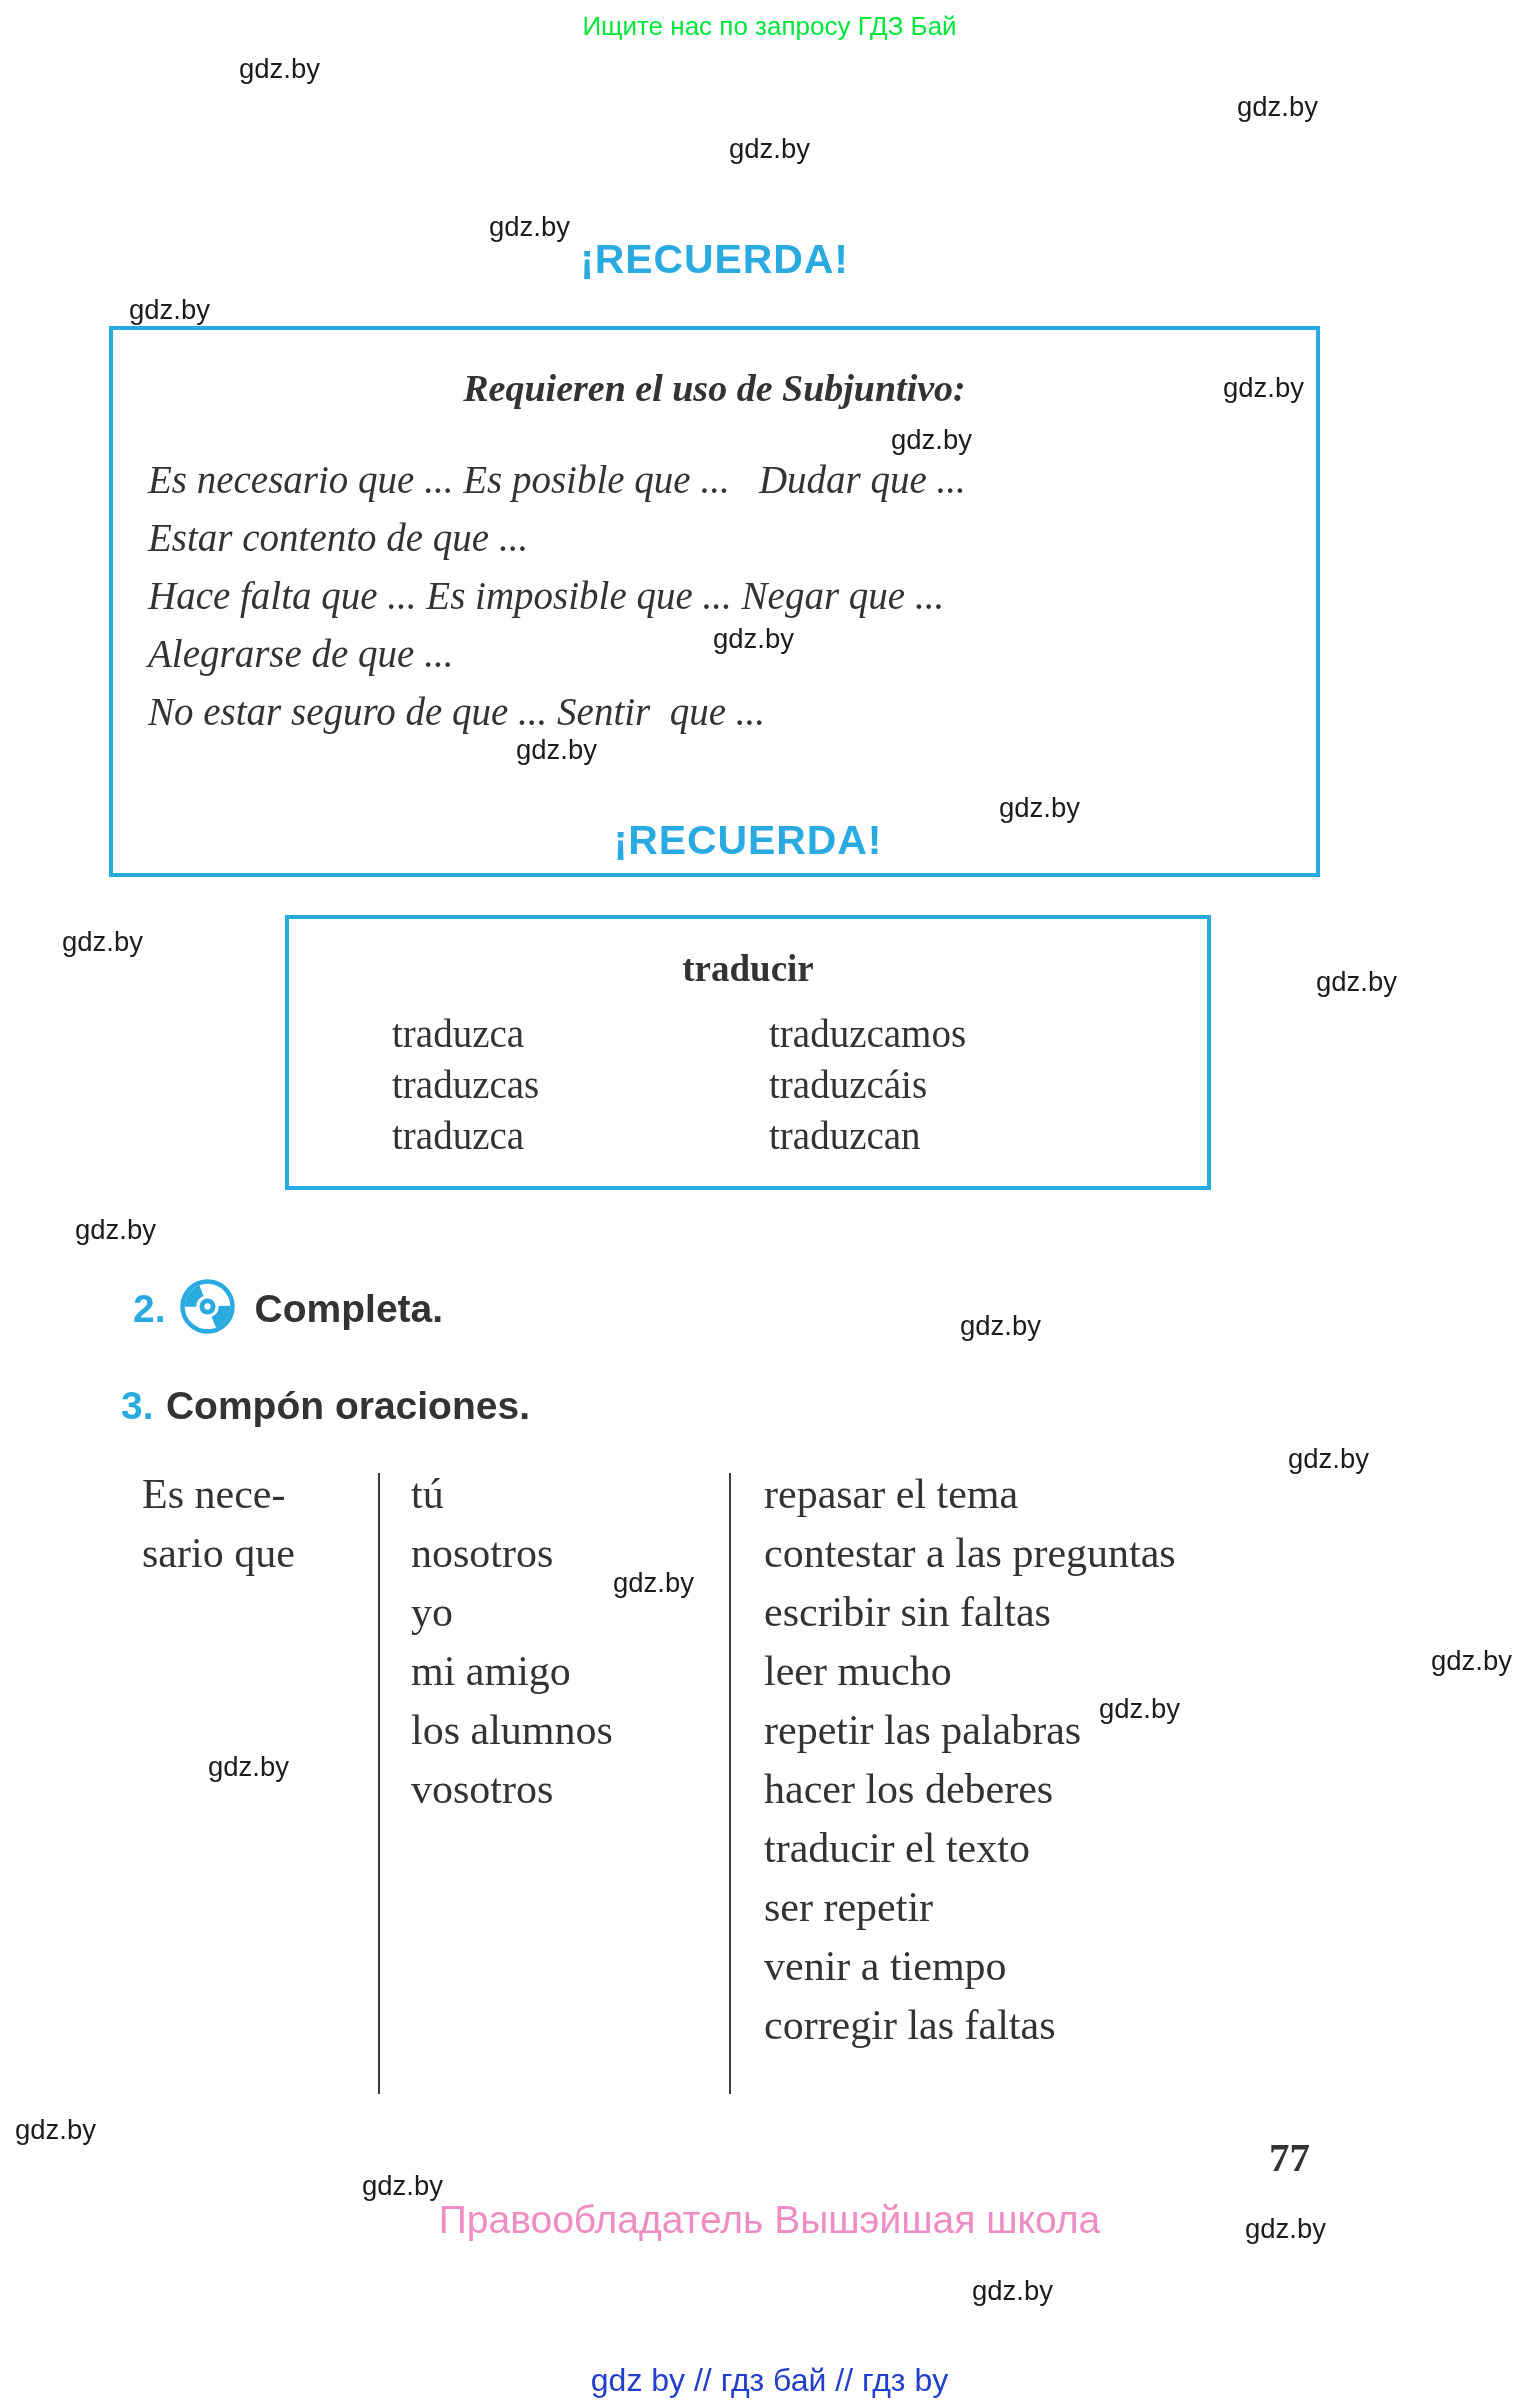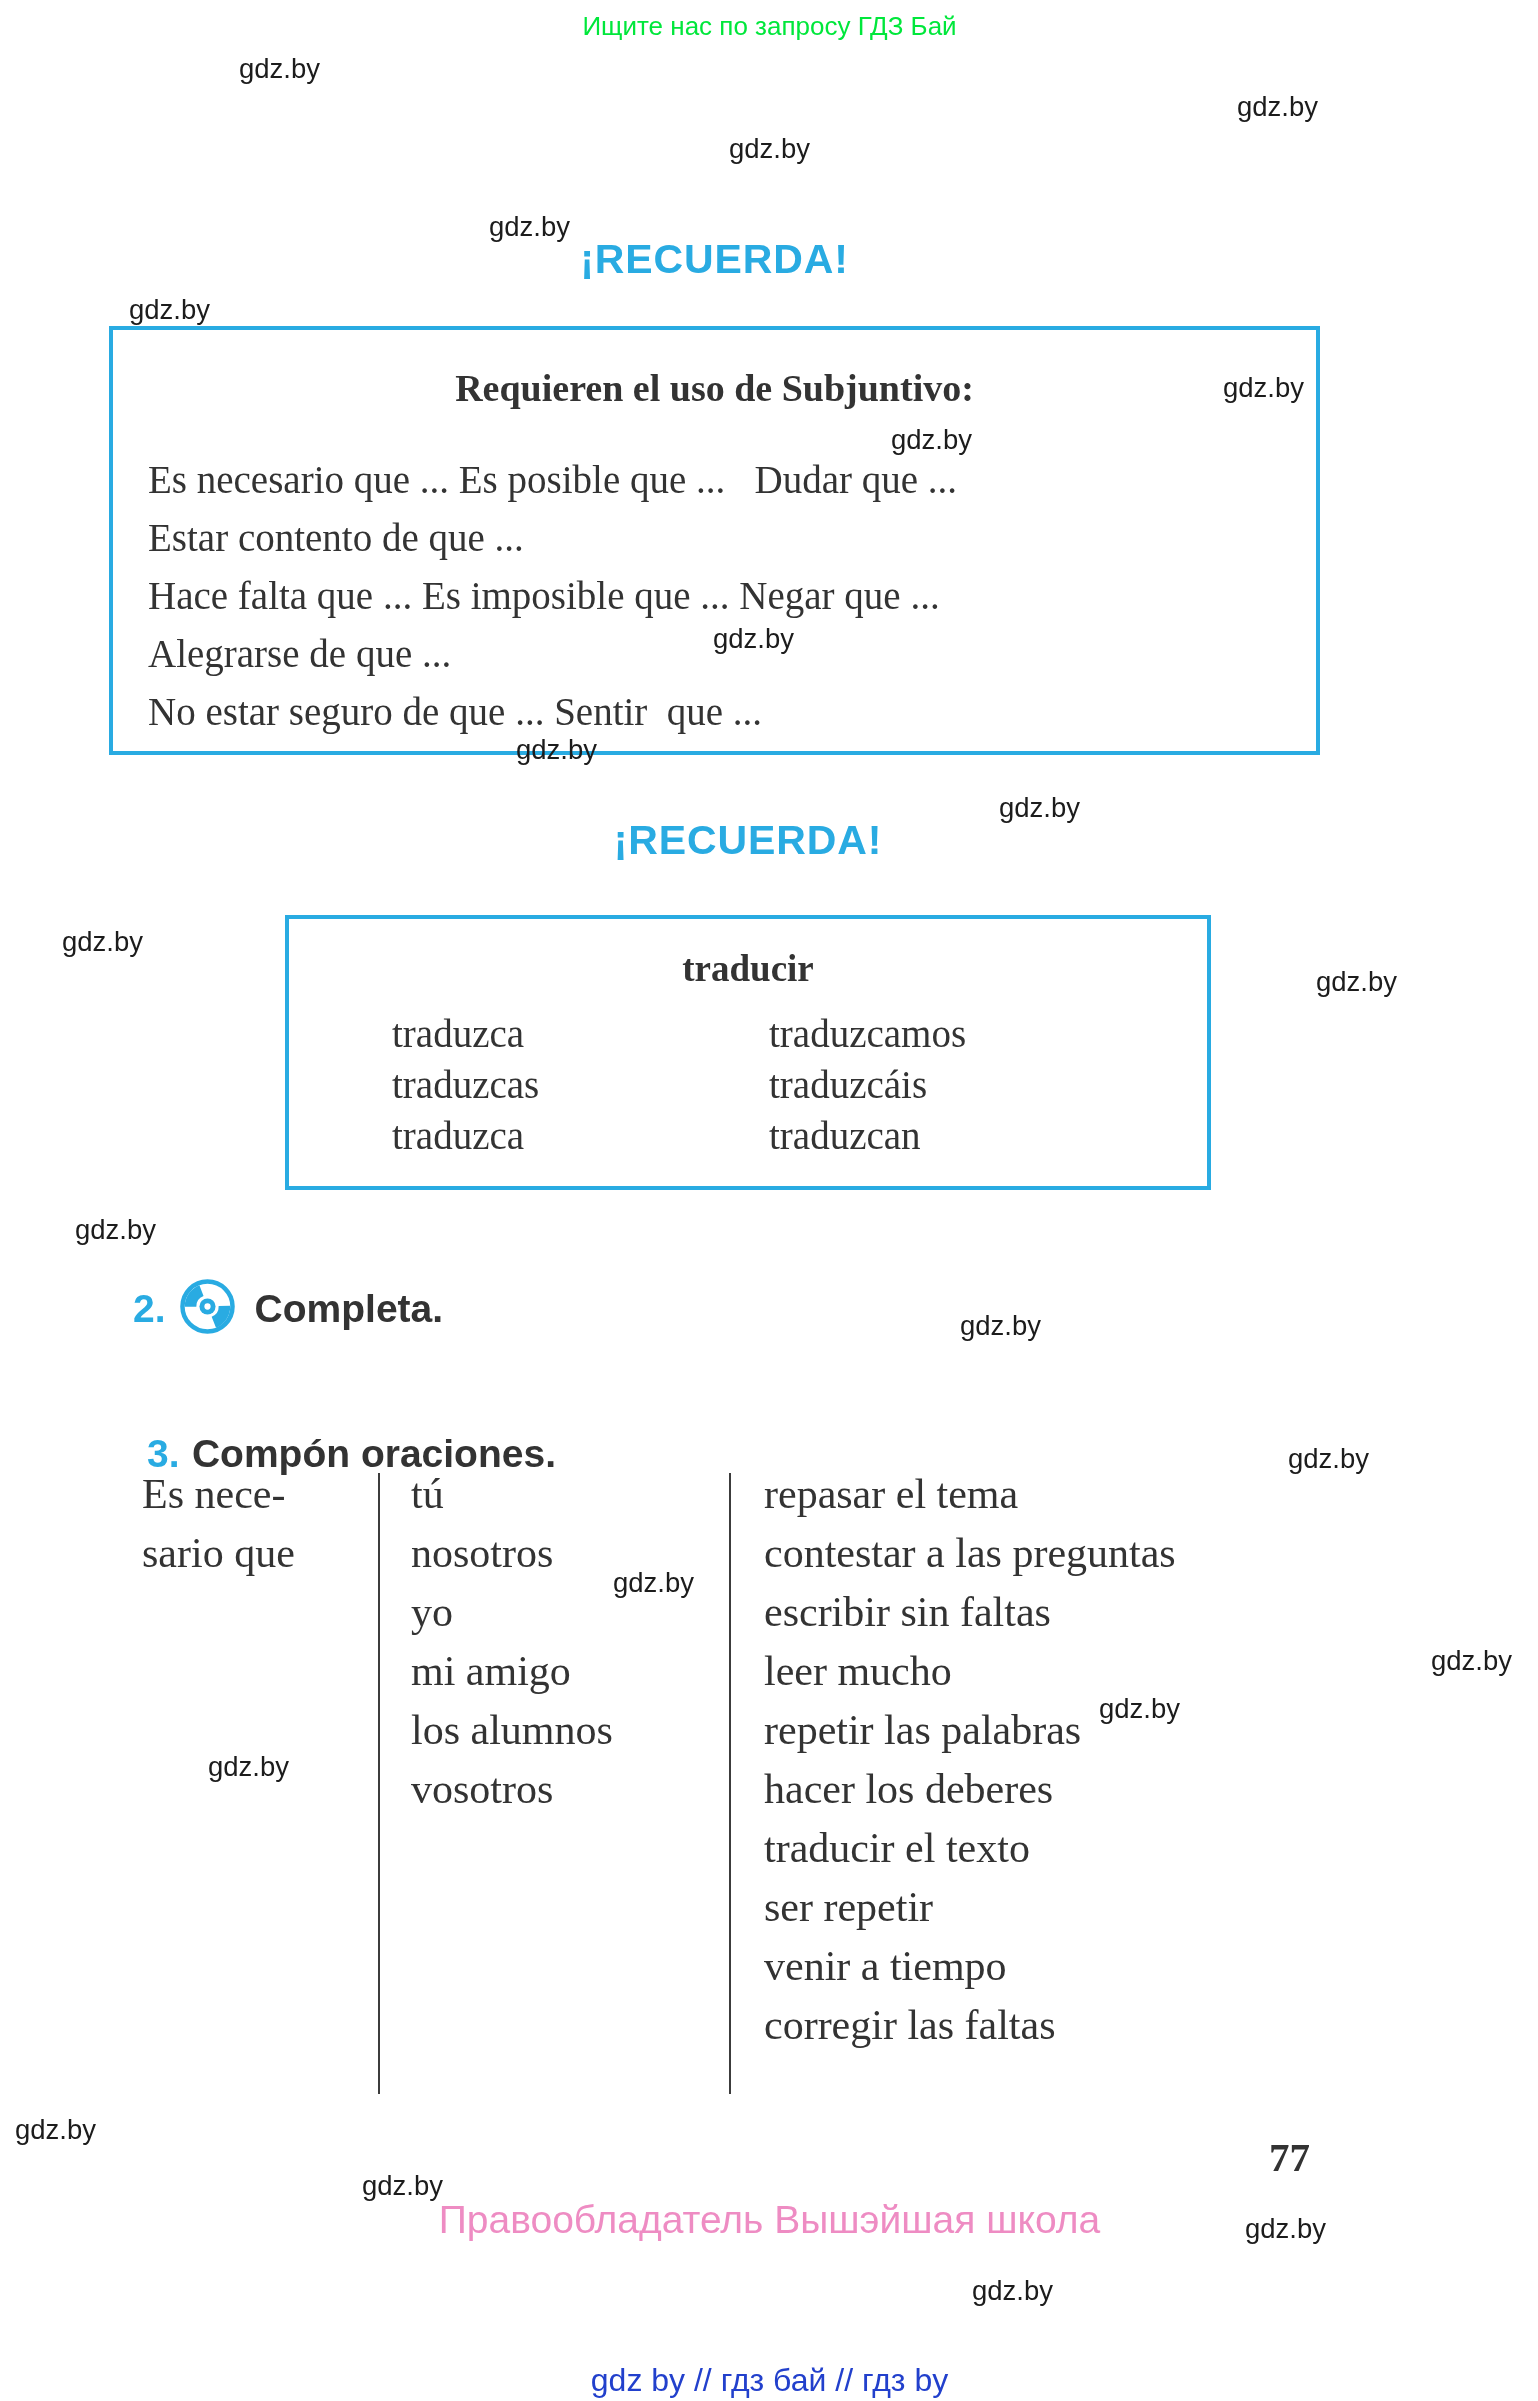--- a/index.html
+++ b/index.html
@@ -22,33 +22,33 @@
   
   .recuerda{
     position:absolute;text-align:center;
     font-family:"Liberation Sans",sans-serif;font-weight:bold;font-size:41px;
     color:var(--accent,#29abe2);letter-spacing:0.9px;
   }
   .r1{left:109px;width:1211px;top:236px;}
   .r2{left:285px;width:926px;top:817px;}
   
   .box{position:absolute;border:4.4px solid var(--accent,#29abe2);background:#fff;box-sizing:border-box;}
-  .box1{left:109px;top:326px;width:1211px;height:429px;}
+  .box1{left:109px;top:326px;width:1211px;height:551px;font-style:italic;}
   .box1-title{margin-top:37px;text-align:center;font-weight:bold;font-size:38px;line-height:43px;}
   .box1-lines{margin:41px 0 0 35px;font-size:39px;line-height:58px;}
   .box2{left:285px;top:915px;width:926px;height:275px;}
   .box2-title{margin-top:28px;text-align:center;font-weight:bold;font-size:37px;line-height:43px;}
   .conj{position:relative;margin-top:17.7px;font-size:39px;line-height:51px;}
   .conj-col{position:absolute;top:0;}
   .conj-s{left:103px;}
   .conj-p{left:480px;}
   
   .ex{position:absolute;font-family:"Liberation Sans",sans-serif;font-weight:bold;font-size:39px;white-space:nowrap;}
   .ex2{top:1277px;left:133px;text-align:right;}
-  .ex3{top:1384px;left:147px;margin-top:48px;}
+  .ex3{top:1384px;left:121px;}
   .ex-num{color:var(--accent,#29abe2);}
   .ex-label{color:var(--text,#333);}
   .ex2 .ex-label{margin-left:17.7px;}
   .ex3 .ex-label{margin-left:12.4px;}
   .cd{display:inline-block;width:59px;height:59px;vertical-align:-14px;margin-left:12.4px;}
   
   .t-col{position:absolute;top:1465px;font-size:42px;line-height:59px;}
   .t-colA{left:142px;}
   .t-colB{left:411px;}
   .t-colC{left:764px;}

